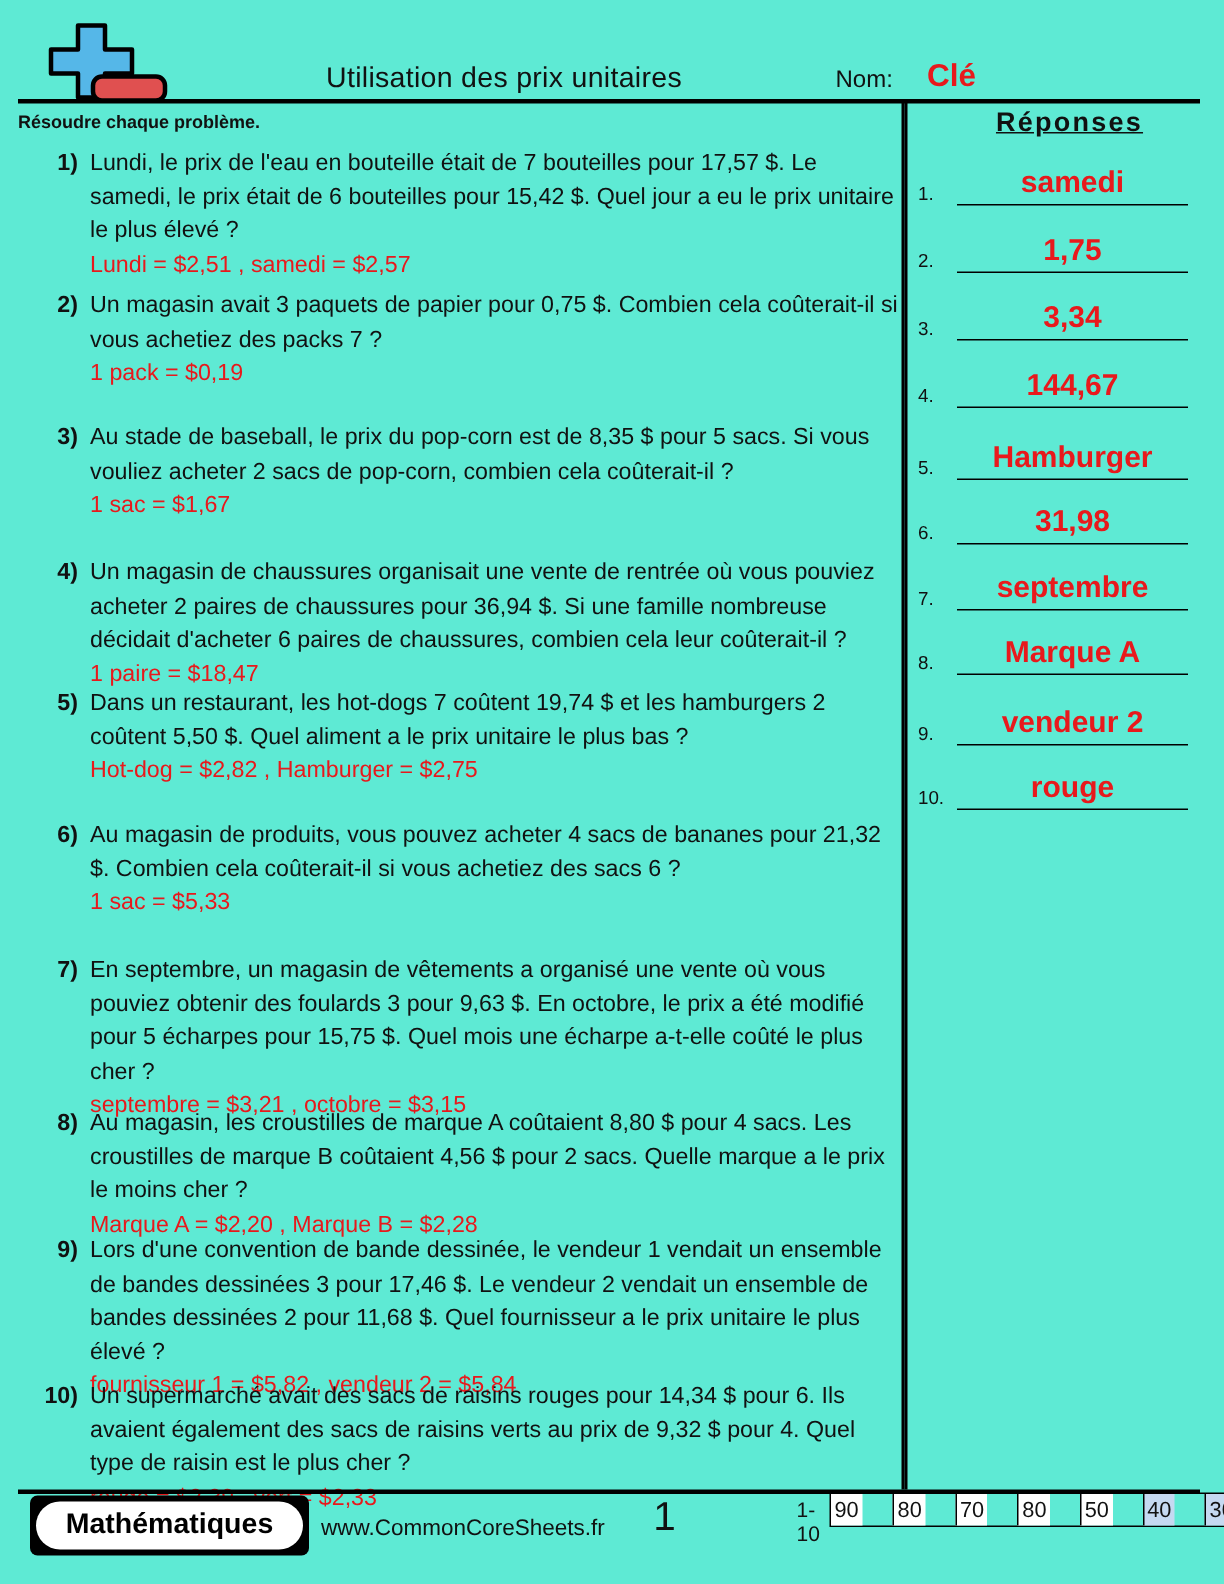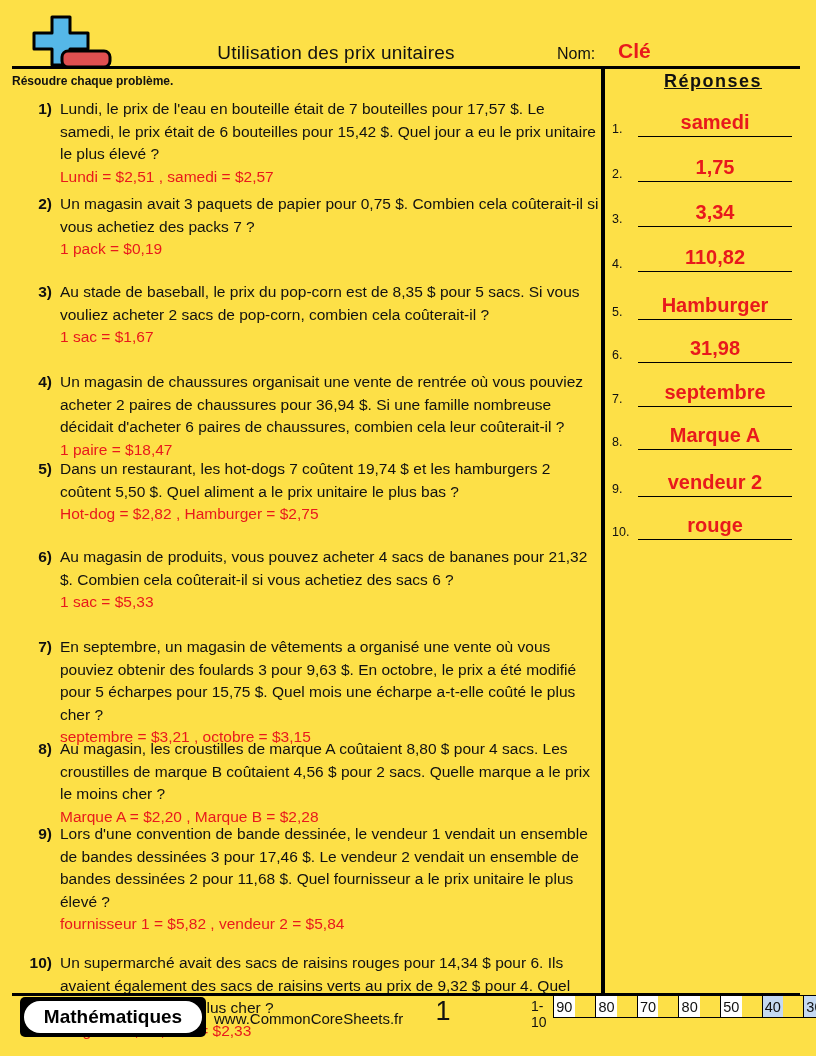--- a/index.html
+++ b/index.html
@@ -1,19 +1,19 @@
 <!DOCTYPE html>
 <html><head>
 <meta charset="utf-8">
 <style>
   * { box-sizing: border-box; }
   html,body { margin:0; padding:0; background:#fff; }
   .page {
     position:relative; width:816px; height:1056px; margin:0 auto;
-    background:#fde047; color:#111; overflow:hidden;
+    background:#5eead4; color:#111; overflow:hidden;
     font-family:"Liberation Sans", sans-serif;
     --red:#e8191c; --cell-blue:#c5d9f1; --logo-blue:#55b7e8; --logo-red:#e05050;
   }
 
   
   .logo { position:absolute; left:30px; top:14px; }
   .logo-plus  { fill:var(--logo-blue); stroke:#000; stroke-width:3; stroke-linejoin:round; }
   .logo-minus { fill:var(--logo-red);  stroke:#000; stroke-width:3; stroke-linejoin:round; }
   .title { position:absolute; left:0; top:42px; width:672px; text-align:center; font-size:19px; letter-spacing:.2px; }
   .nom-label { position:absolute; left:557px; top:45px; font-size:16px; }
@@ -107,21 +107,21 @@
   <div class="prob" style="top:738px">
     <div class="pnum">8)</div>
     <div class="pbody"><span class="ptext"><span>Au magasin, les croustilles de </span><span class="u">marque A</span><span> coûtaient 8,80 $ pour 4 sacs. Les croustilles de </span><span class="u">marque B</span><span> coûtaient 4,56 $ pour 2 sacs. Quelle </span><span class="u">marque a</span><span> le prix le moins cher&nbsp;?</span></span>
       <div class="pans">Marque A = $2,20 , Marque B = $2,28</div></div>
   </div>
   <div class="prob" style="top:823px">
     <div class="pnum">9)</div>
     <div class="pbody"><span class="ptext"><span>Lors d'une convention de bande dessinée, le vendeur 1 vendait un ensemble de bandes dessinées 3 pour 17,46 $. Le </span><span class="u">vendeur 2</span><span> vendait un ensemble de bandes dessinées 2 pour 11,68 $. Quel fournisseur a le prix unitaire le plus élevé&nbsp;?</span></span>
       <div class="pans">fournisseur 1 = $5,82 , vendeur 2 = $5,84</div></div>
   </div>
-  <div class="prob" style="top:952px">
+  <div class="prob" style="top:920px">
     <div class="pnum">10)</div>
     <div class="pbody"><span class="ptext"><span>Un supermarché avait des sacs de raisins </span><span class="u">rouge</span><span>s pour 14,34 $ pour 6. Ils avaient également des sacs de raisins </span><span class="u">vert</span><span>s au prix de 9,32 $ pour 4. Quel type de raisin est le plus cher&nbsp;?</span></span>
       <div class="pans">rouge = $2,39 , vert = $2,33</div></div>
   </div>
 
   <div class="divider"></div>
   <div class="answers-title">Réponses</div>
 
   <div class="ansrow" style="top:108px">
     <span class="ansnum">1.</span>
@@ -130,21 +130,21 @@
   <div class="ansrow" style="top:153px">
     <span class="ansnum">2.</span>
     <span class="ansline"><span class="ansval">1,75</span></span>
   </div>
   <div class="ansrow" style="top:198px">
     <span class="ansnum">3.</span>
     <span class="ansline"><span class="ansval">3,34</span></span>
   </div>
   <div class="ansrow" style="top:243px">
     <span class="ansnum">4.</span>
-    <span class="ansline"><span class="ansval">110,82</span></span>
+    <span class="ansline"><span class="ansval">144,67</span></span>
   </div>
   <div class="ansrow" style="top:291px">
     <span class="ansnum">5.</span>
     <span class="ansline"><span class="ansval">Hamburger</span></span>
   </div>
   <div class="ansrow" style="top:334px">
     <span class="ansnum">6.</span>
     <span class="ansline"><span class="ansval">31,98</span></span>
   </div>
   <div class="ansrow" style="top:378px">

